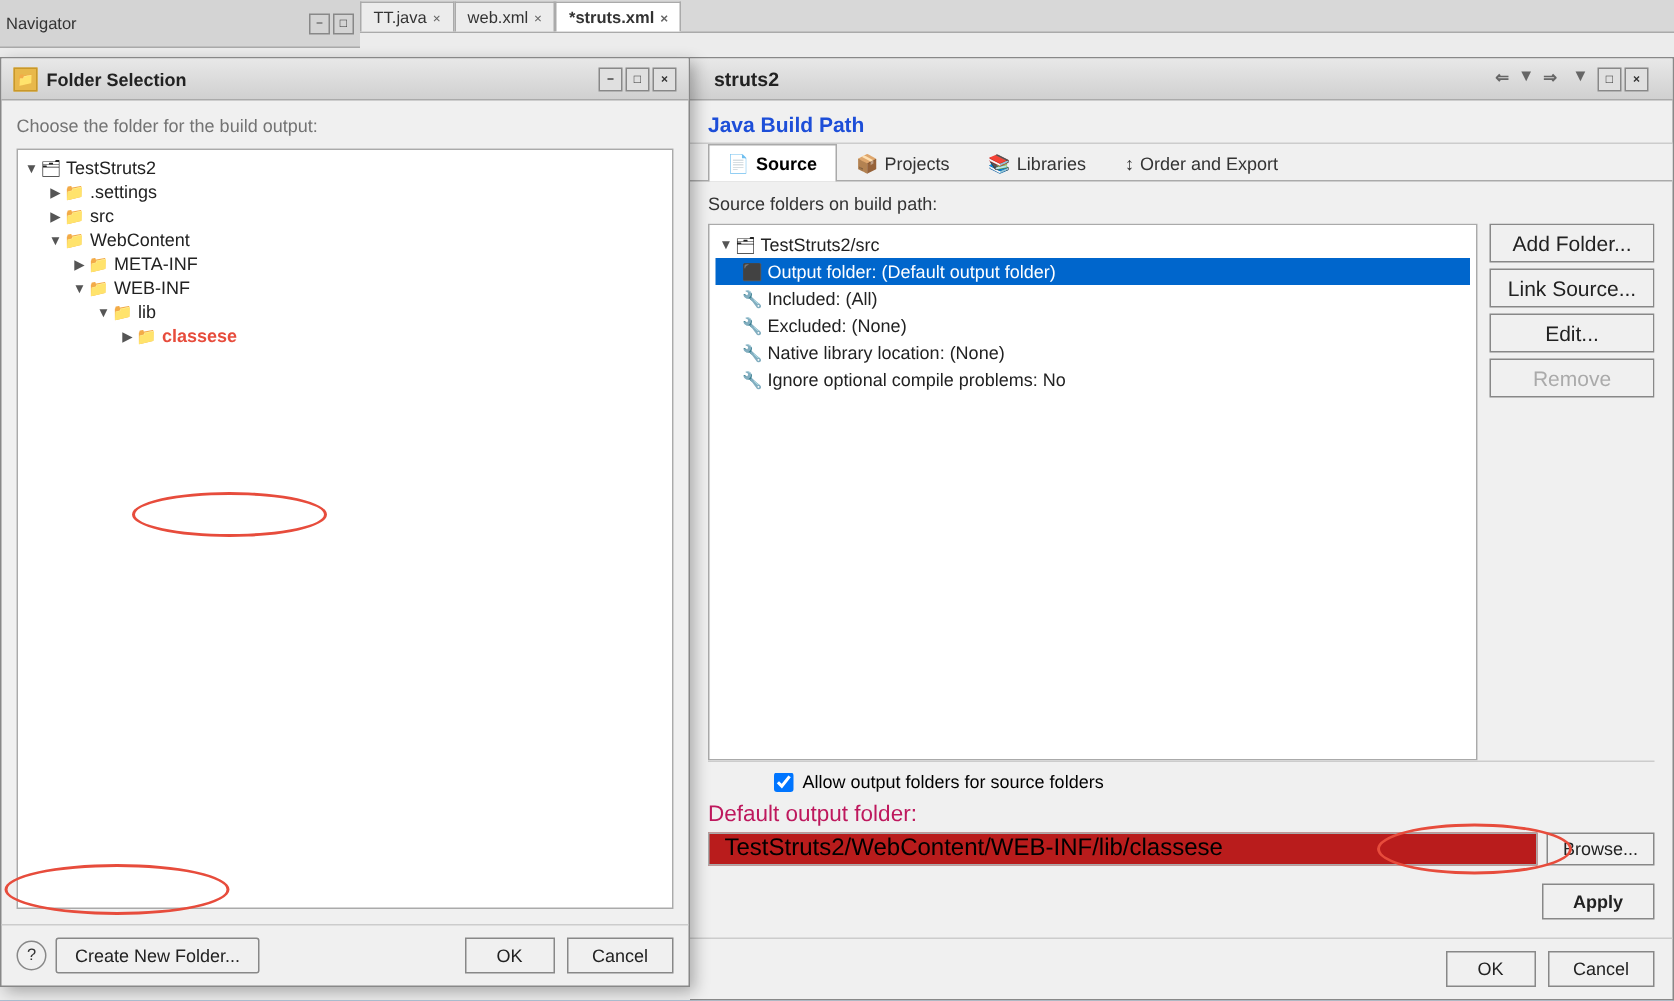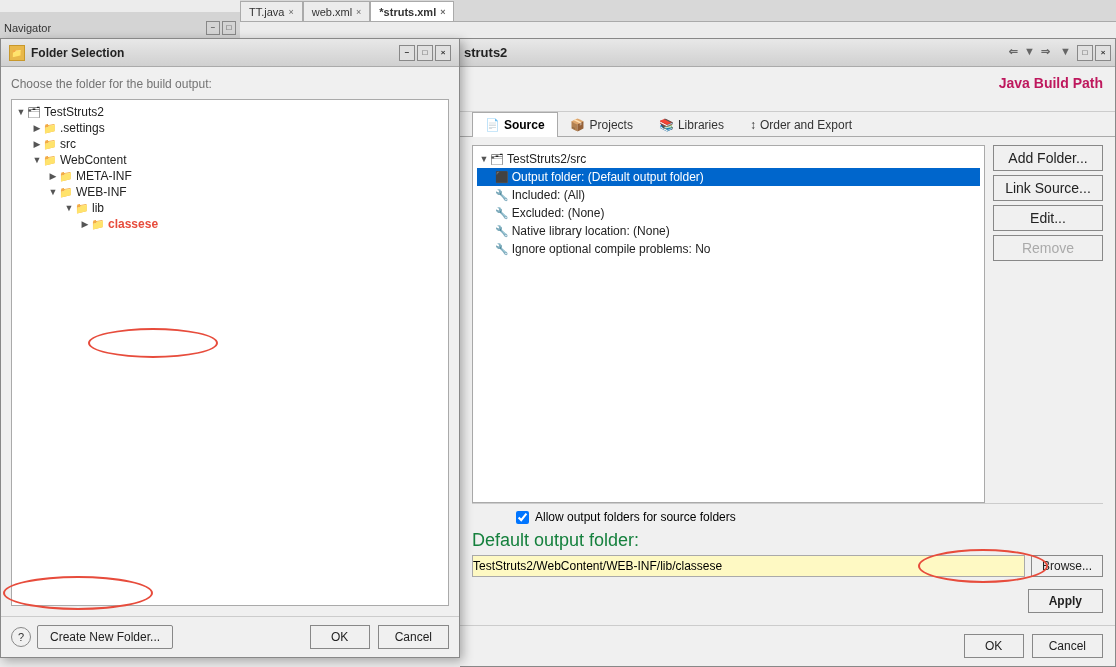--- a/index.html
+++ b/index.html
@@ -16,21 +16,21 @@
     
     .eclipse-bg {
       position: absolute;
       top: 0; left: 0; right: 0; bottom: 0;
       background: #ececec;
     }
 
     
     .navigator-bar {
       position: absolute;
-      top: 12px; left: 0;
+      top: 0; left: 0;
       width: 240px;
       height: 32px;
       background: #d4d4d4;
       display: flex;
       align-items: center;
       padding: 0 4px;
       border-bottom: 1px solid #aaa;
       font-size: 11px;
       color: #333;
     }
@@ -229,35 +229,34 @@
       display: flex;
       flex-direction: column;
       z-index: 5;
     }
     .build-path-titlebar {
       height: 28px;
       background: linear-gradient(to bottom, #e8e8e8, #d0d0d0);
       border-bottom: 1px solid #aaa;
       display: flex;
       align-items: center;
-      padding: 0 4px;
+      padding: 0 16px;
       font-size: 13px;
       font-weight: bold;
       color: #222;
     }
     .build-path-titlebar .spacer { flex: 1; }
     .build-path-titlebar .ctrl-btns { display: flex; gap: 2px; }
 
     .build-path-header {
-      padding: 8px 12px 20px;
+      padding: 8px 12px 4px;
       font-size: 14px;
       font-weight: bold;
-      color: #be185d;
+      color: #1d4ed8;
       border-bottom: 1px solid #ccc;
-      text-align: right;
     }
 
     .tabs-row {
       display: flex;
       padding: 0 12px;
       border-bottom: 1px solid #aaa;
       background: #f0f0f0;
     }
     .bp-tab {
       padding: 5px 12px;
@@ -343,36 +342,36 @@
     }
     .bp-checkbox-row {
       display: flex;
       align-items: center;
       gap: 6px;
       margin-bottom: 6px;
       font-size: 12px;
       margin-left: 44px;
     }
     .bp-output-label {
-      font-size: 18px;
+      font-size: 15px;
       margin-bottom: 4px;
-      color: #15803d;
+      color: #be185d;
     }
     .bp-output-row {
       display: flex;
       align-items: center;
       gap: 6px;
     }
     .bp-output-input {
       flex: 1;
       height: 22px;
       border: 1px solid #aaa;
-      padding: 2px 0;
-      font-size: 12px;
-      background: #fef9c3;
+      padding: 2px 10px;
+      font-size: 16px;
+      background: #b91c1c;
     }
     .bp-output-browse {
       padding: 3px 10px;
       font-size: 12px;
       background: #f0f0f0;
       border: 1px solid #888;
       cursor: pointer;
       color: #222;
     }
 
@@ -569,20 +568,21 @@
         <span>📚</span>
         <span>Libraries</span>
       </div>
       <div class="bp-tab">
         <span>↕</span>
         <span>Order and Export</span>
       </div>
     </div>
 
     <div class="build-path-body">
+      <div class="bp-subtitle">Source folders on build path:</div>
       <div class="bp-main-area">
         <div class="bp-tree-container">
 
           <div class="bp-tree-item">
             <span class="tree-toggle">▼</span>
             <span style="margin-right:3px; font-size:11px;">🗂</span>
             <span>TestStruts2/src</span>
           </div>
 
           <div class="bp-tree-item selected">

